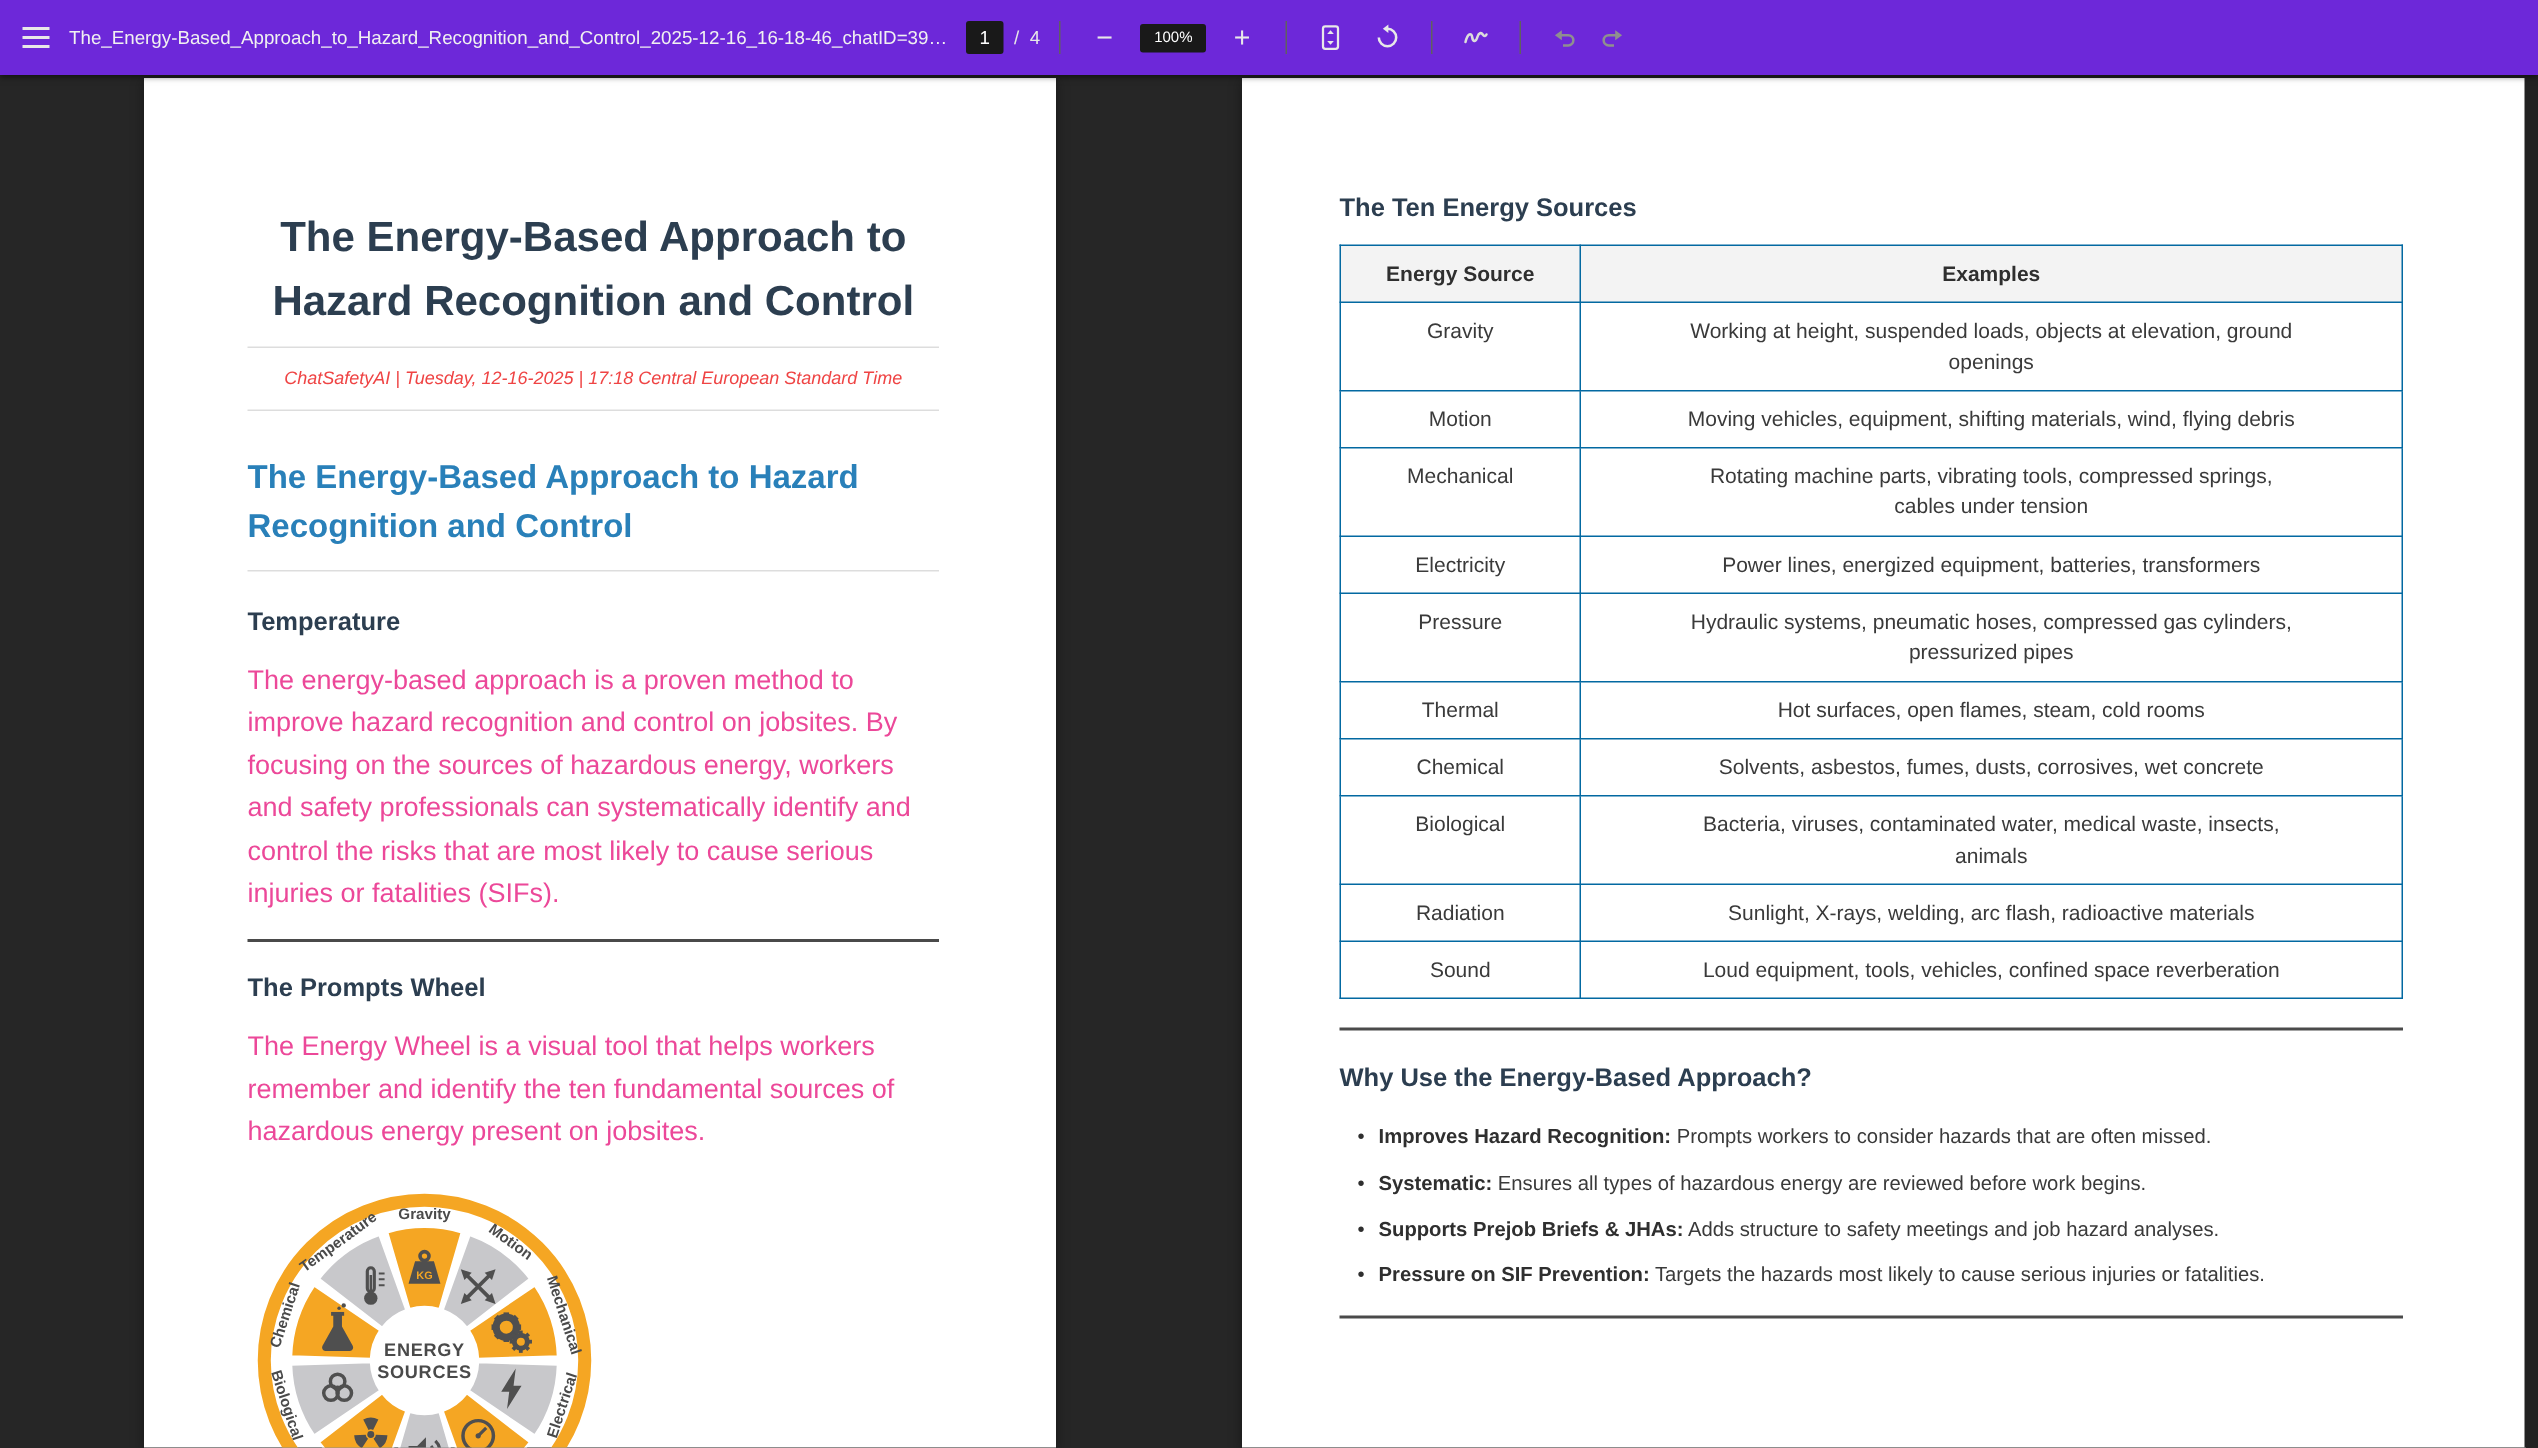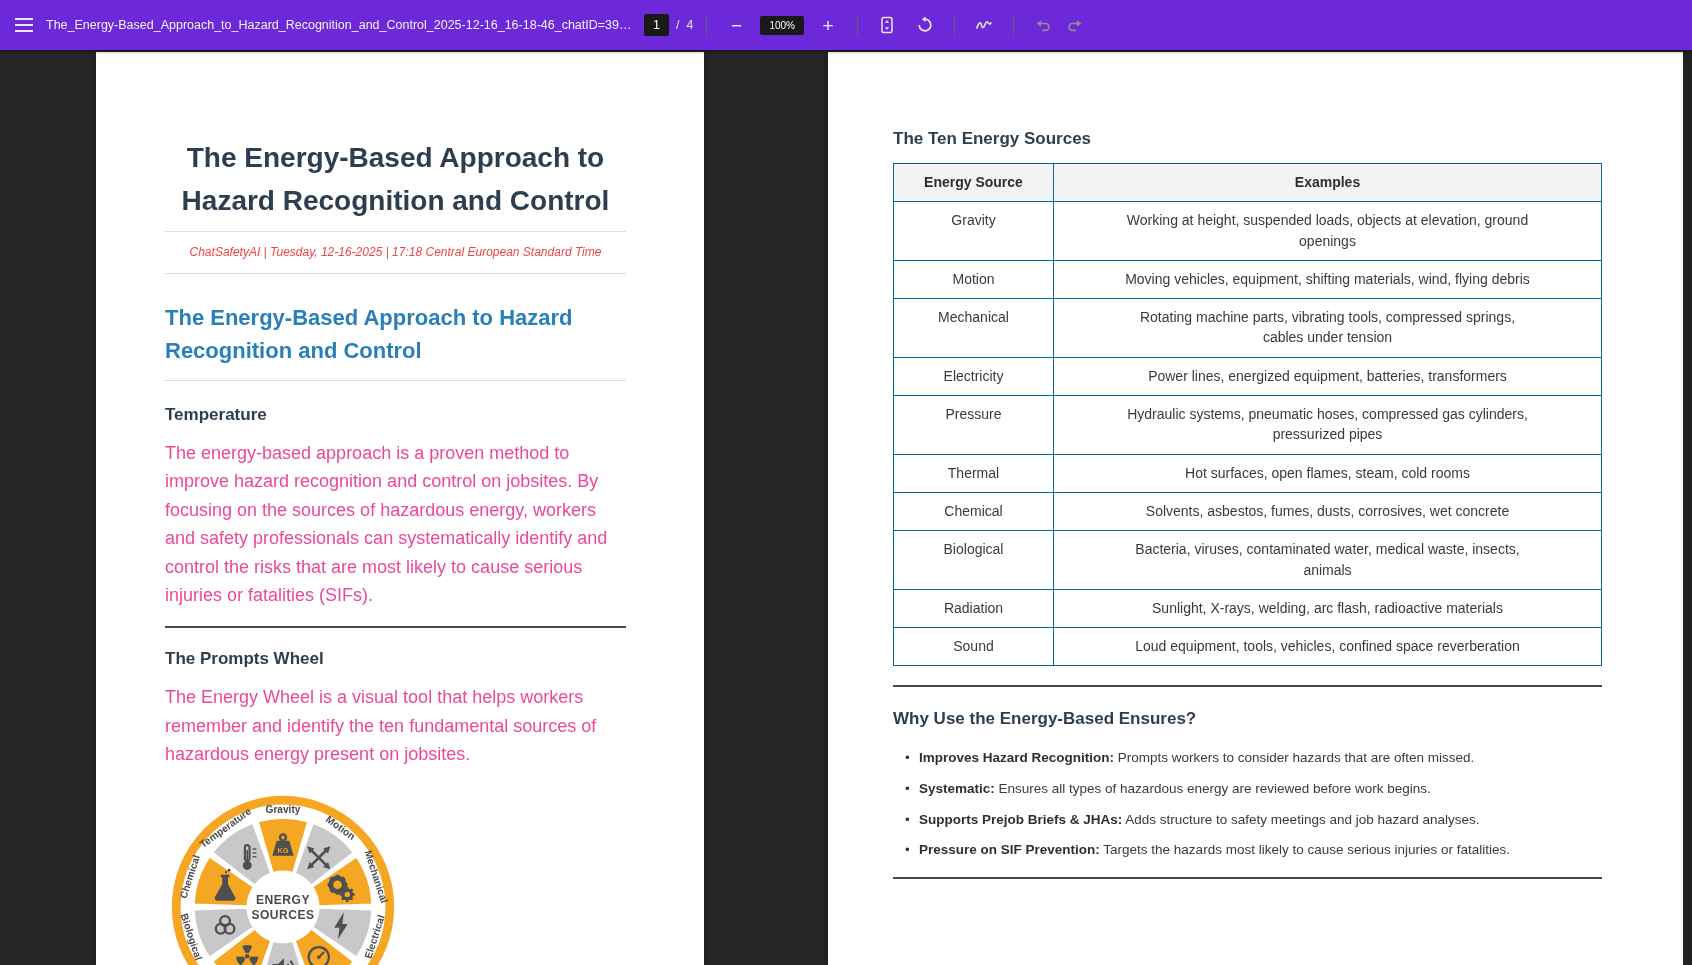--- a/index.html
+++ b/index.html
@@ -299,21 +299,21 @@
           </tr>
           <tr>
             <td class="col-src">Sound</td>
             <td class="col-ex">Loud equipment, tools, vehicles, confined space reverberation</td>
           </tr>
         </tbody>
     </table>
 
     <hr class="hr-dark" style="margin-top:19px;">
 
-    <div class="h-section" style="margin-top:22px;">Why Use the Energy-Based Ensures?</div>
+    <div class="h-section" style="margin-top:22px;">Why Use the Energy-Based Approach?</div>
     <ul class="why-bullets">
         <li><b>Improves Hazard Recognition:</b><span> Prompts workers to consider hazards that are often missed.</span></li>
         <li><b>Systematic:</b><span> Ensures all types of hazardous energy are reviewed before work begins.</span></li>
         <li><b>Supports Prejob Briefs &amp; JHAs:</b><span> Adds structure to safety meetings and job hazard analyses.</span></li>
         <li><b>Pressure on SIF Prevention:</b><span> Targets the hazards most likely to cause serious injuries or fatalities.</span></li>
       </ul>
 
     <hr class="hr-dark" style="margin-top:16px;">
   </div>
 

